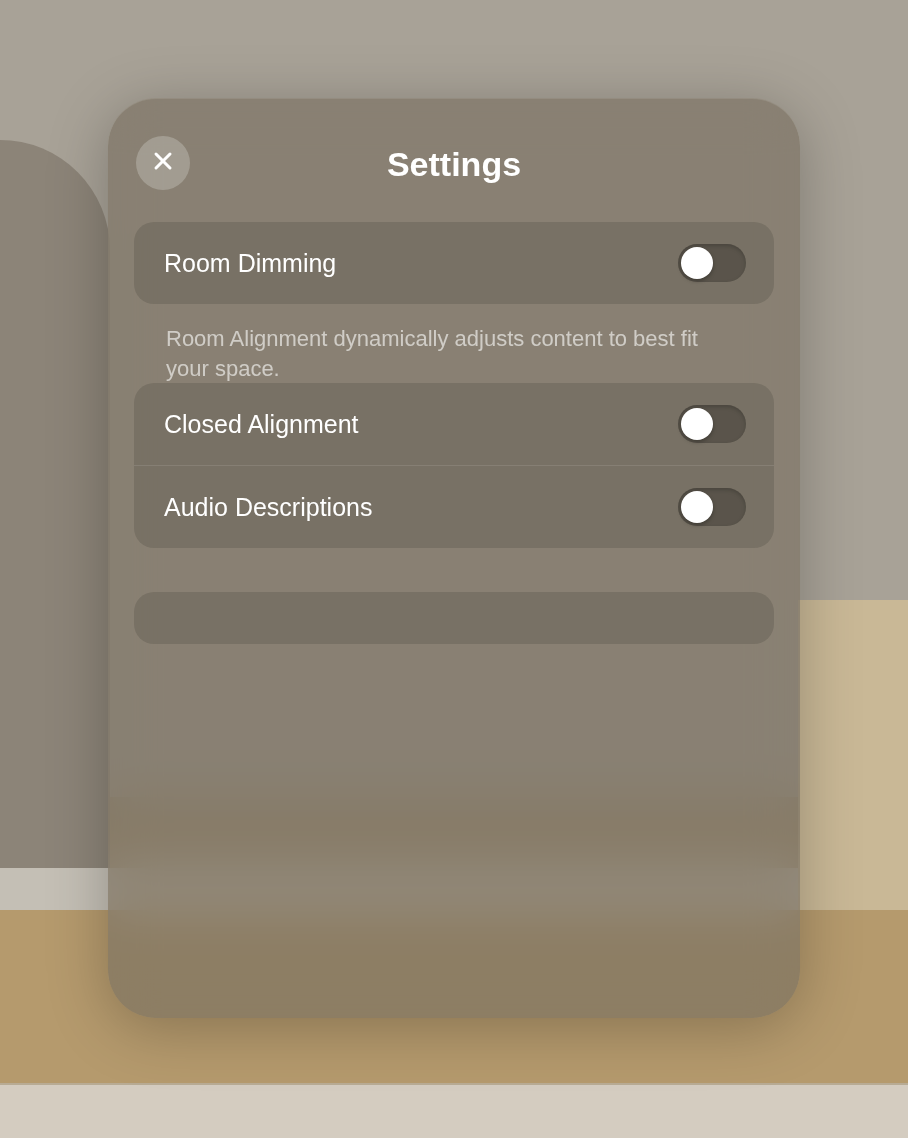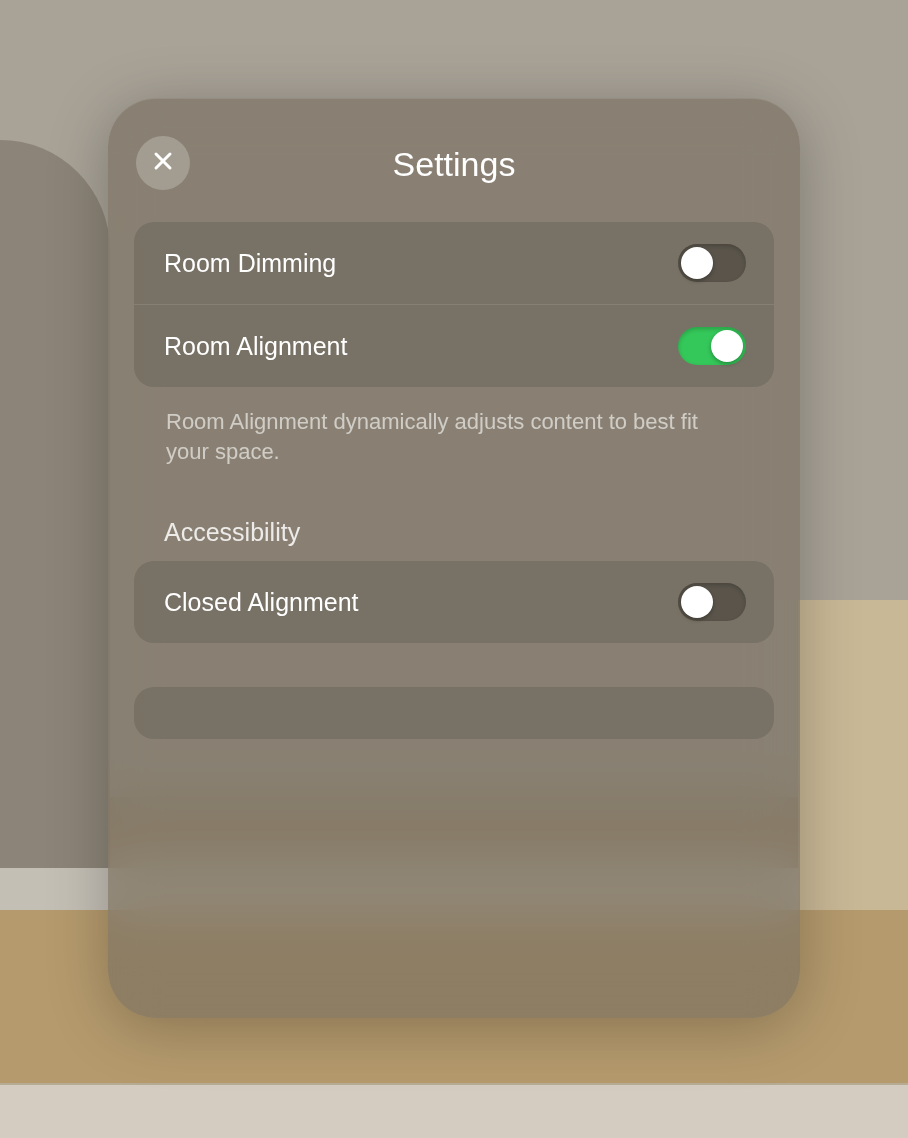--- a/index.html
+++ b/index.html
@@ -117,21 +117,21 @@
     }
 
     .close-btn svg {
       width: 24px;
       height: 24px;
     }
 
     .panel-title {
       color: #ffffff;
       font-size: 34px;
-      font-weight: 400;
+      font-weight: 700;
       text-align: right;
     }
 
     .section-group {
       margin: 0 26px;
       border-radius: 20px;
       background: rgba(0,0,0,0.12);
       overflow: hidden;
     }
 
@@ -239,39 +239,38 @@
     <div class="panel-title">Settings</div>
   </div>
 
   <div class="section-group">
     <div class="row">
       <div class="row-label">Room Dimming</div>
       <div class="toggle">
         <div class="toggle-knob"></div>
       </div>
     </div>
-    <div class="row">
-      <div class="row-label">Room Alignment</div>
-      <div class="toggle on">
-        <div class="toggle-knob"></div>
-      </div>
-    </div>
   </div>
 
   <div class="description">Room Alignment dynamically adjusts content to best fit your space.</div>
 
-  <div class="section-header">Accessibility</div>
 
   <div class="section-group">
     <div class="row">
       <div class="row-label">Closed Alignment</div>
       <div class="toggle">
         <div class="toggle-knob"></div>
       </div>
     </div>
+    <div class="row">
+      <div class="row-label">Audio Descriptions</div>
+      <div class="toggle">
+        <div class="toggle-knob"></div>
+      </div>
+    </div>
   </div>
 
 
   <div class="credits-section">
     <div class="credits-row">
       
       
     </div>
   </div>
 

